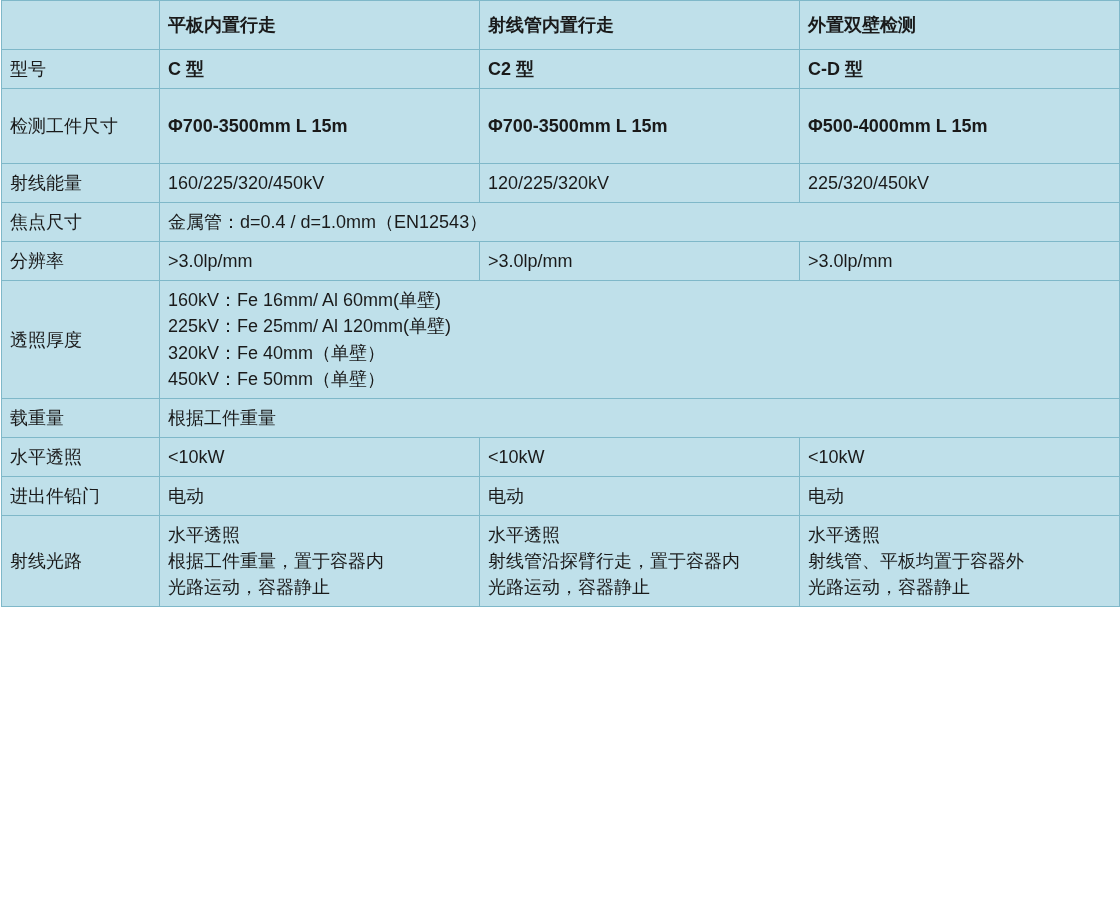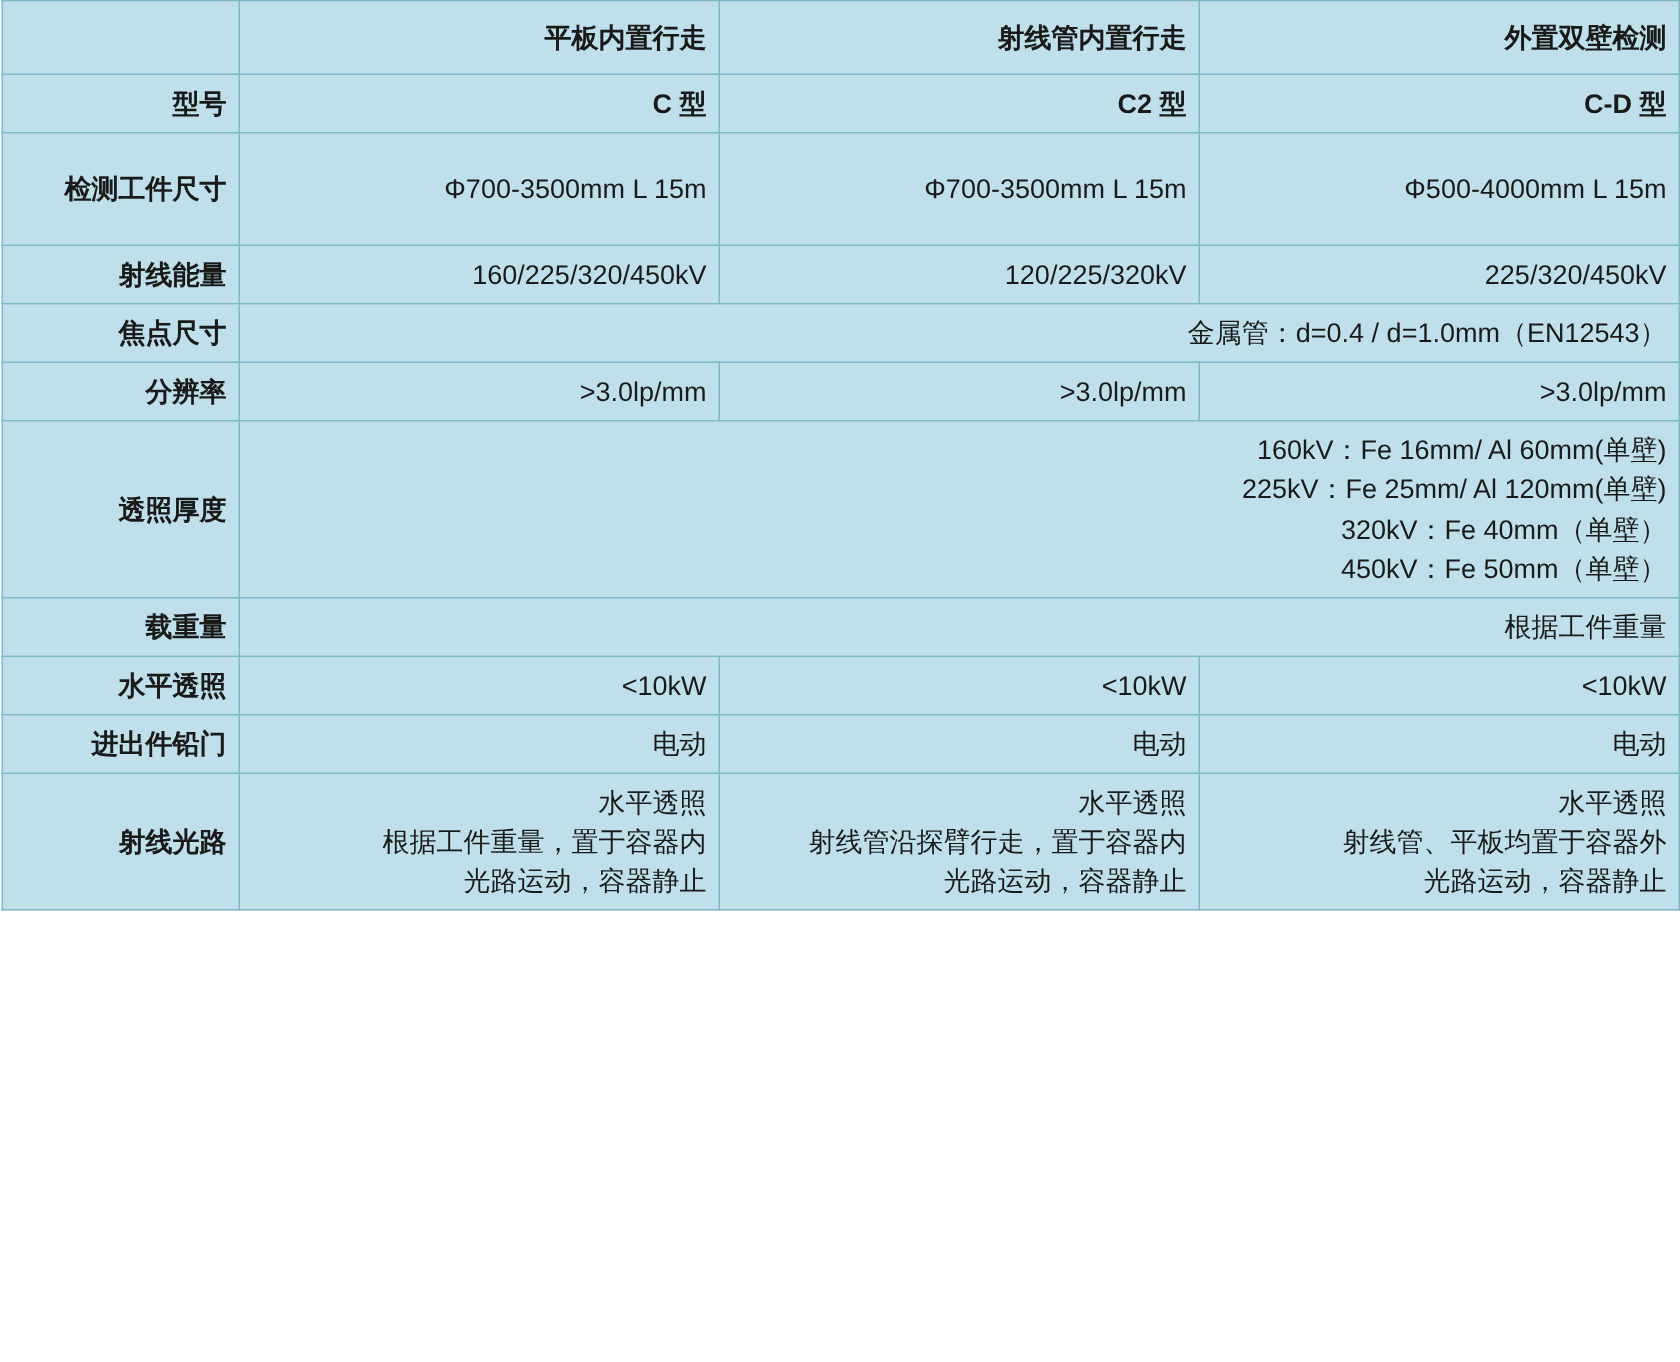--- a/index.html
+++ b/index.html
@@ -15,21 +15,21 @@
   }
   table.spec {
     border-collapse: collapse;
     width: 1118px;
     margin: 0 1px;
     table-layout: fixed;
   }
   table.spec td {
     border: 1px solid #7fb8c9;
     background: #bfe0ea;
-    text-align: right;
+    text-align: left;
     vertical-align: middle;
     font-size: 18px;
     line-height: 1.45;
     padding: 6px 8px;
   }
   
   col.c0 { width: 158px; }
   col.c1 { width: 320px; }
   col.c2 { width: 320px; }
   col.c3 { width: 320px; }
@@ -43,28 +43,28 @@
   }
   td.blank {
     background: #ffffff;
     border-left: none;
     border-top: none;
     border-right: 1px solid #7fb8c9;
     border-bottom: 1px solid #7fb8c9;
   }
   
   td.rl {
-    font-weight: bold;
+    font-weight: normal;
     font-size: 19px;
   }
   td.model {
     font-weight: bold;
     font-size: 19px;
   }
-  .nowrap { white-space: nowrap; }
+  .nowrap { white-space: nowrap; font-weight: bold; }
   td.tall { height: 62px; }
   .multiline { line-height: 1.75; }
 </style>
 </head>
 <body>
 
 <table class="spec">
   <colgroup>
     <col class="c0">
       <col class="c1">

